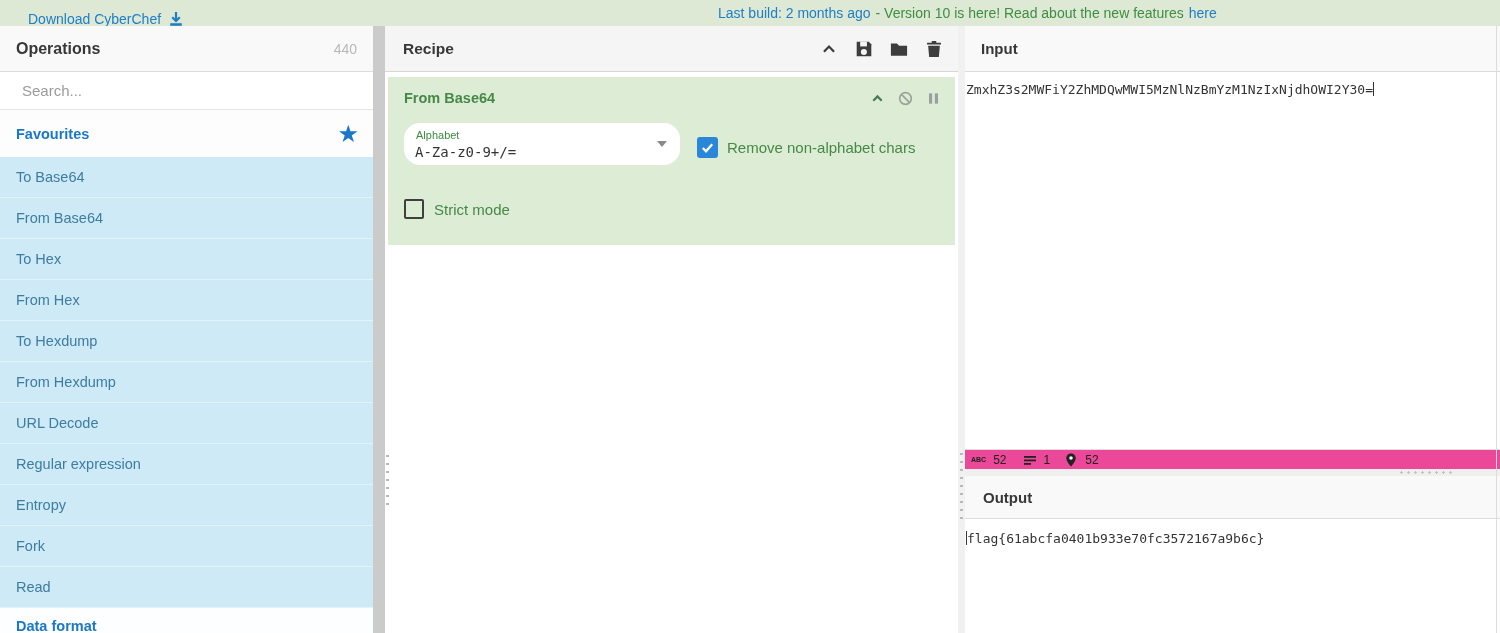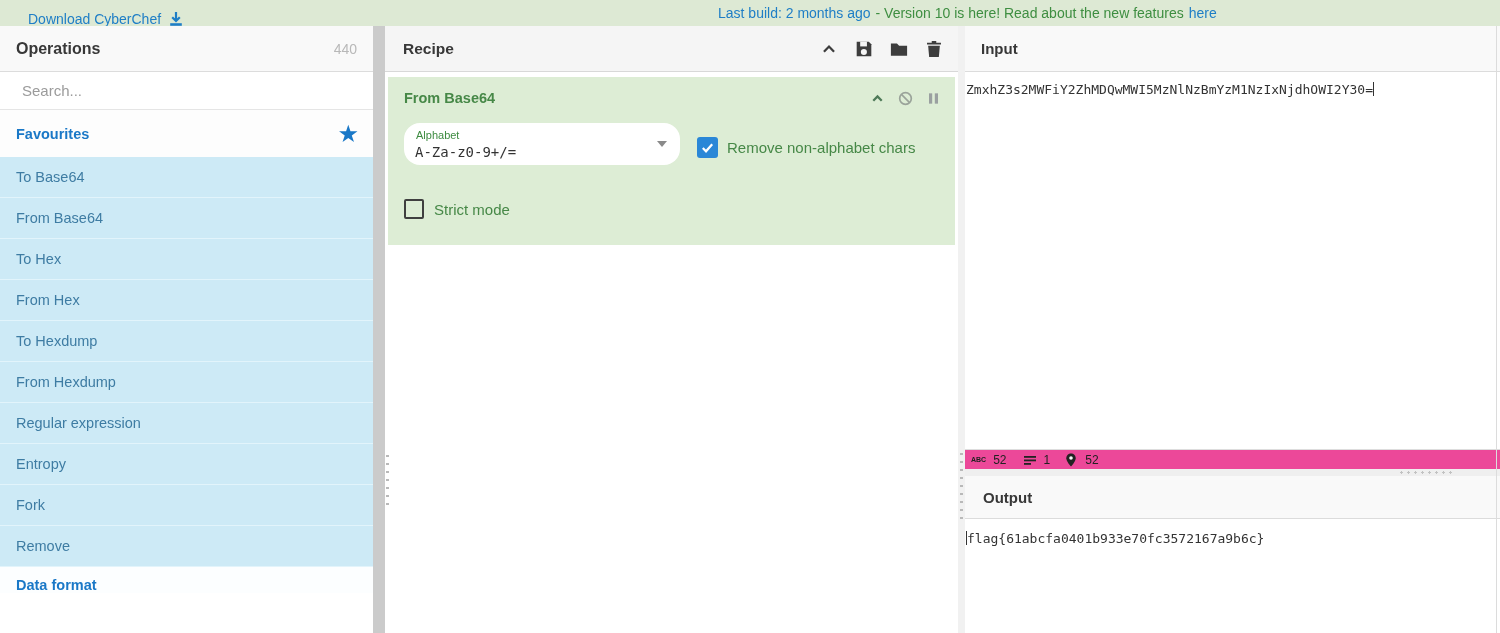--- a/index.html
+++ b/index.html
@@ -122,24 +122,25 @@
     <div class="fav-row">
       <span class="fav-label">Favourites</span>
       <span class="fav-star">★</span>
     </div>
     <div class="op-item">To Base64</div>
     <div class="op-item">From Base64</div>
     <div class="op-item">To Hex</div>
     <div class="op-item">From Hex</div>
     <div class="op-item">To Hexdump</div>
     <div class="op-item">From Hexdump</div>
+    <div class="op-item">URL Decode</div>
     <div class="op-item">Regular expression</div>
     <div class="op-item">Entropy</div>
     <div class="op-item">Fork</div>
-    <div class="op-item">Remove</div>
+    <div class="op-item">Read</div>
     <div class="cat-header">Data format</div>
   </div>
 
   <div class="ops-scrollbar"></div>
 
   <div class="recipe-panel">
     <div class="recipe-header">
       <span class="recipe-title">Recipe</span>
       <div class="recipe-icons">
         <span class="ricon">

